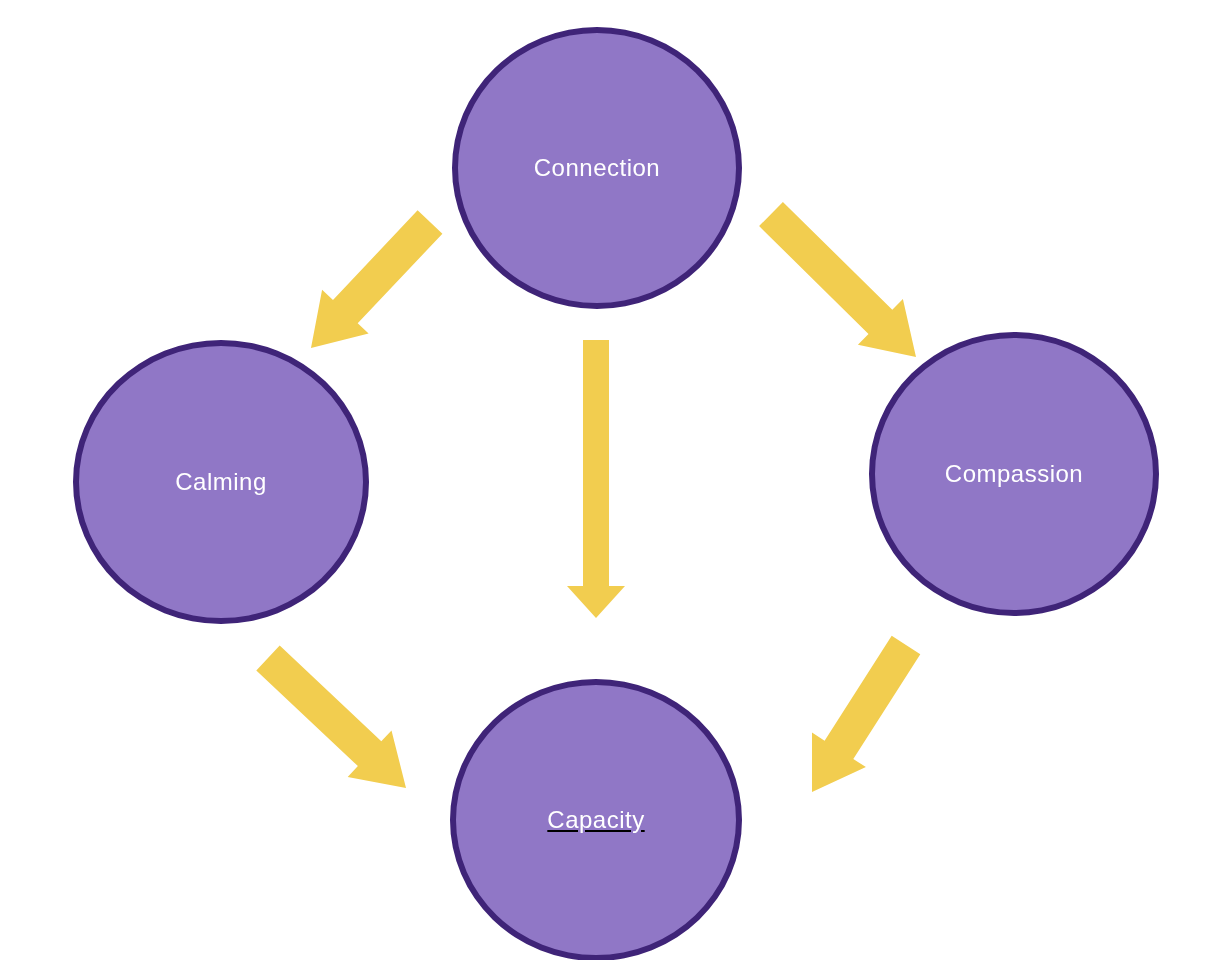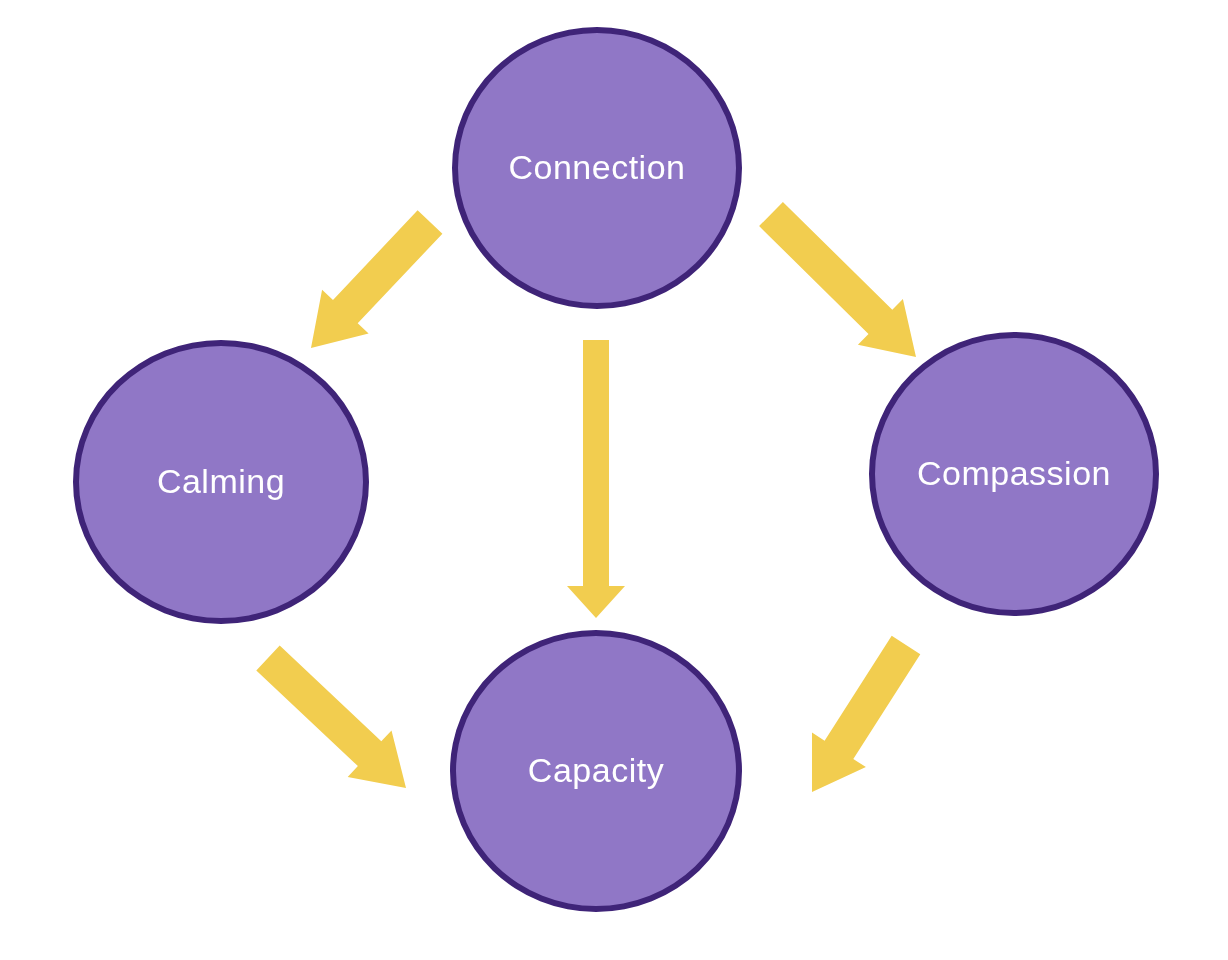--- a/index.html
+++ b/index.html
@@ -22,21 +22,21 @@
     box-sizing: border-box;
     border-radius: 50%;
     background: var(--node-fill, #9077C6);
     border: 6px solid var(--node-border, #3F2478);
     display: flex;
     align-items: center;
     justify-content: center;
   }
   .node-label {
     color: var(--label-color, #ffffff);
-    font-size: 34px;
+    font-size: 24px;
     line-height: 1.1;
     letter-spacing: 0.5px;
     white-space: nowrap;
     user-select: none;
   }
   .arrow { fill: var(--arrow-fill, #F2CD4F); stroke: none; }
 </style>
 </head>
 <body>
 
@@ -51,17 +51,17 @@
   <div id="node-layer">
       <div class="node" style="left: 452px; top: 27px; width: 290px; height: 282px;">
         <span class="node-label">Connection</span>
       </div>
       <div class="node" style="left: 73px; top: 340px; width: 296px; height: 284px; align-items: center;">
         <span class="node-label">Calming</span>
       </div>
       <div class="node" style="left: 869px; top: 332px; width: 290px; height: 284px;">
         <span class="node-label">Compassion</span>
       </div>
-      <div class="node" style="left: 450px; top: 630px; width: 292px; height: 282px;">
+      <div class="node" style="left: 450px; top: 679px; width: 292px; height: 282px; text-decoration: underline;">
         <span class="node-label">Capacity</span>
       </div>
     </div>
 </div>
 
 </body></html>

